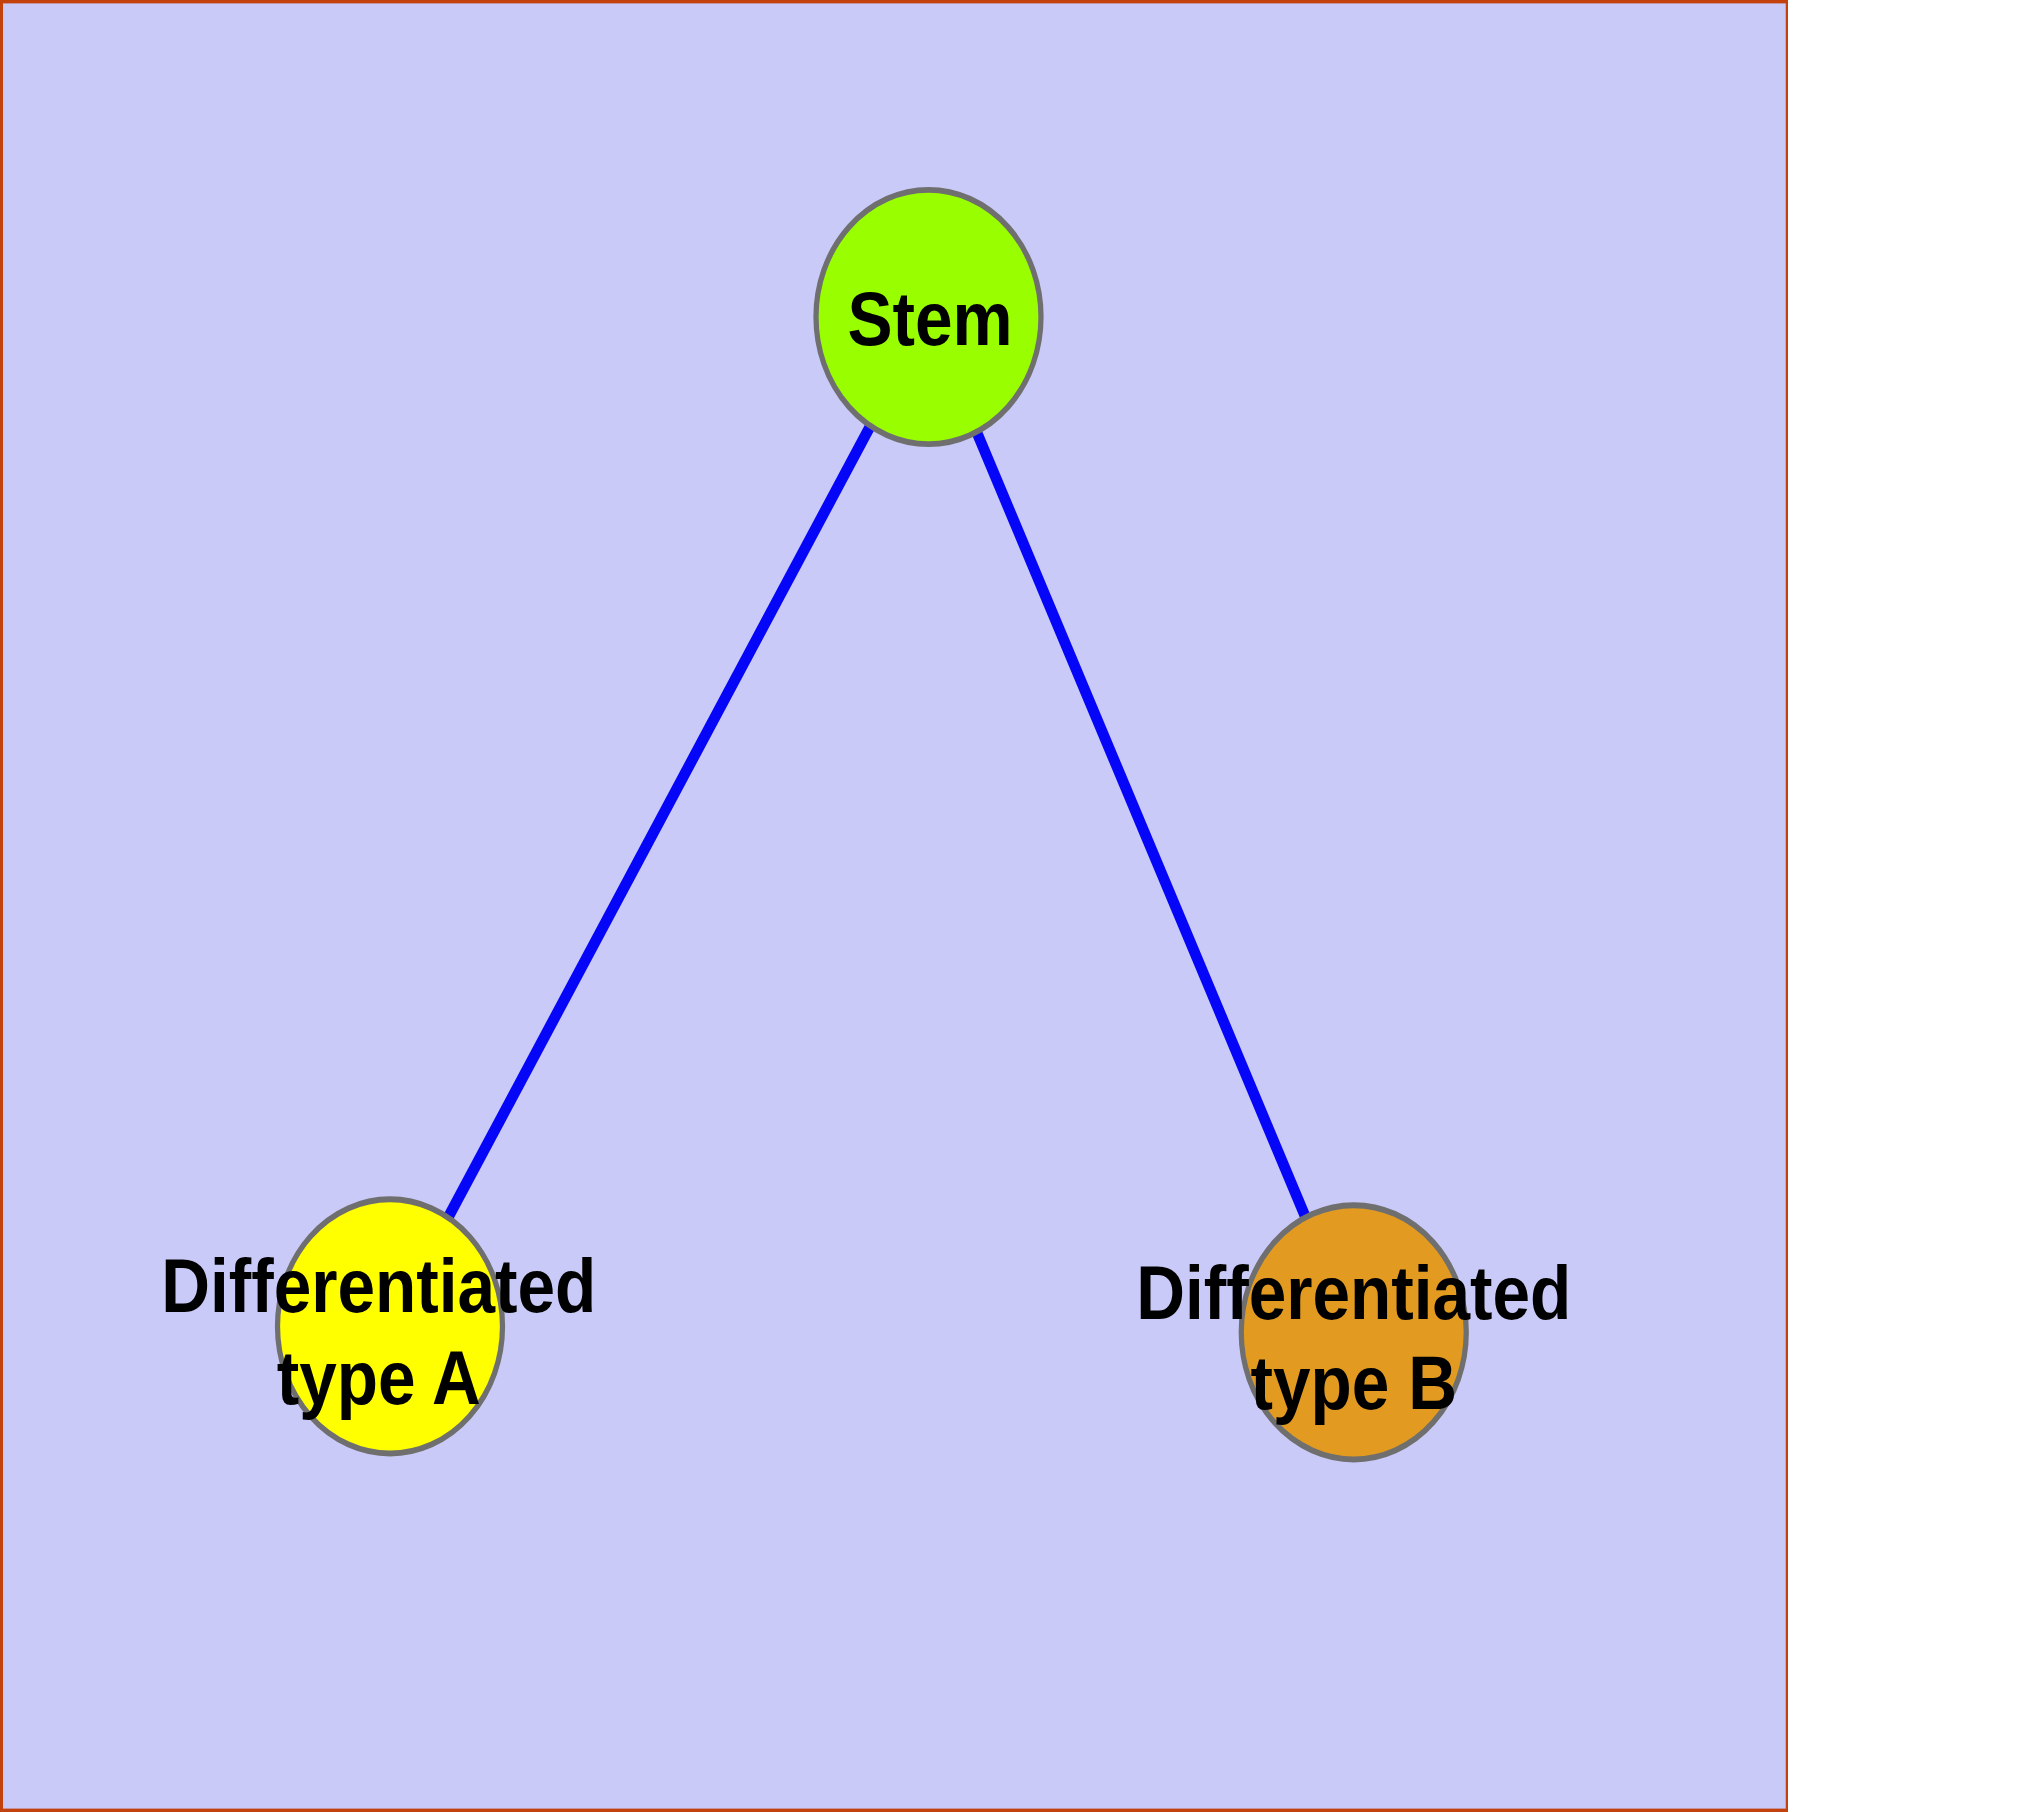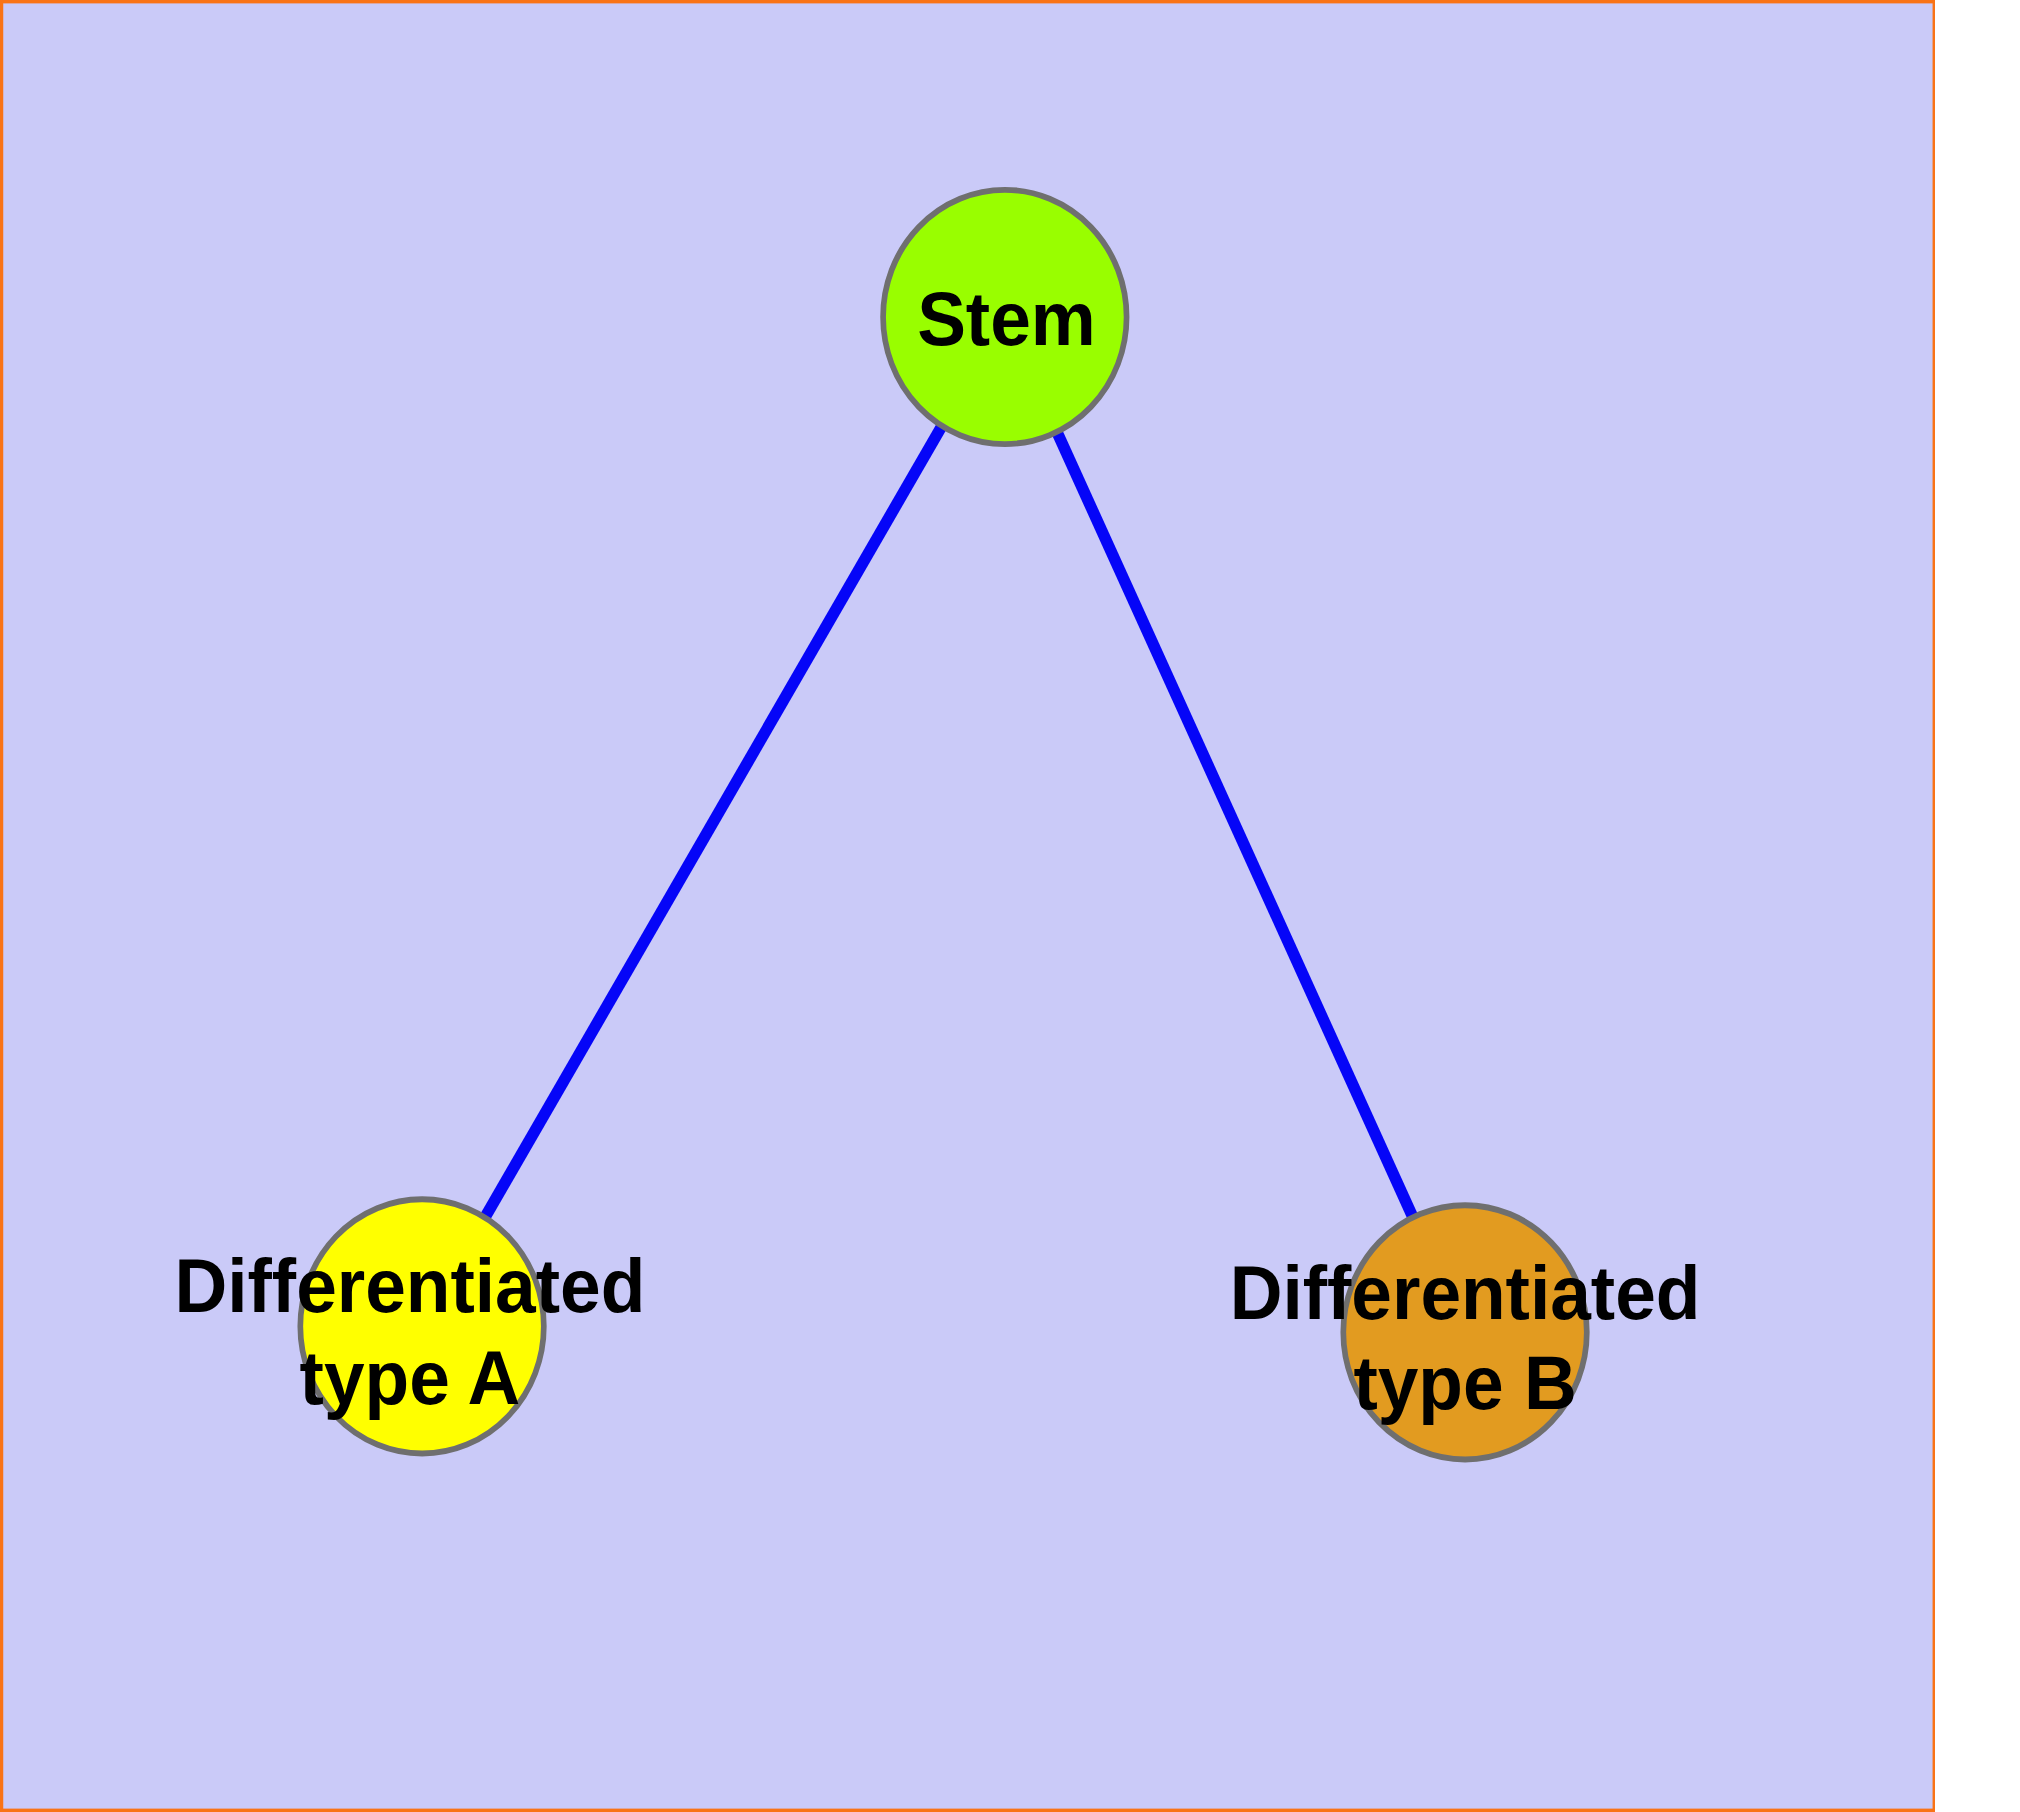--- a/index.html
+++ b/index.html
@@ -2,23 +2,23 @@
 <html style="font-size:13.6px"><head>
 <meta charset="utf-8">
 <style>
   html, body { margin: 0; padding: 0; }
   body {
     background: #ffffff;
     font-family: "Liberation Sans", sans-serif;
   }
   .page {
     position: relative;
-    width: 1935px;
+    width: 1788px;
     height: 1812px;
-    background: #f97316;
+    background: #c2410c;
     overflow: hidden;
   }
   .page svg {
     position: absolute;
     top: 0; left: 0;
     width: 100%; height: 100%;
     display: block;
   }
   .node-edge { fill: none; }
   .node-label {

